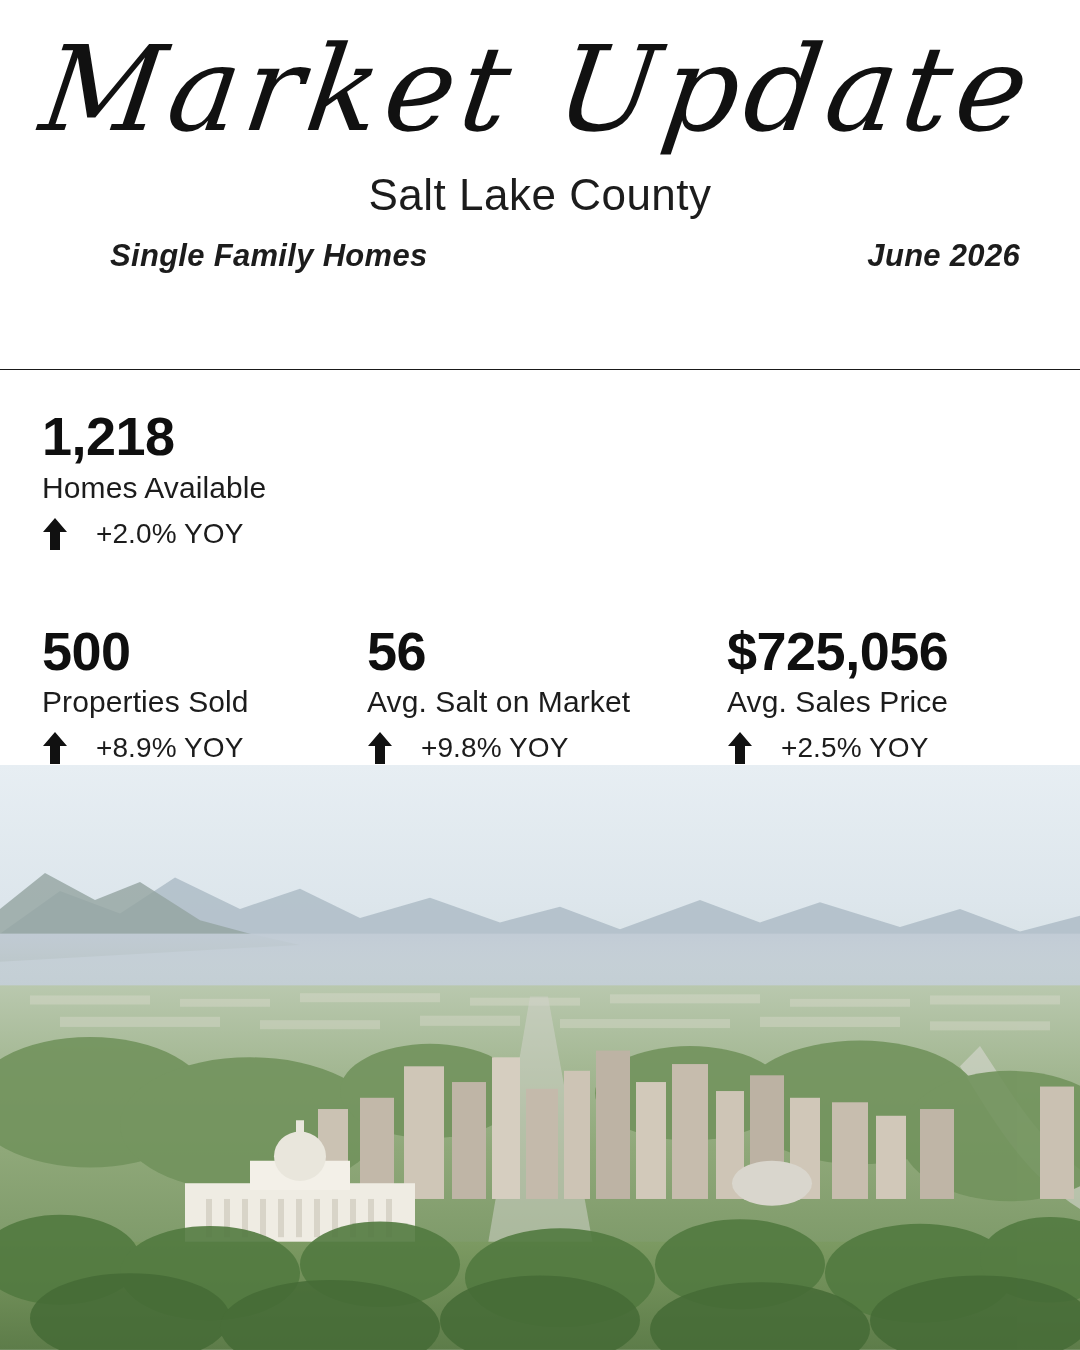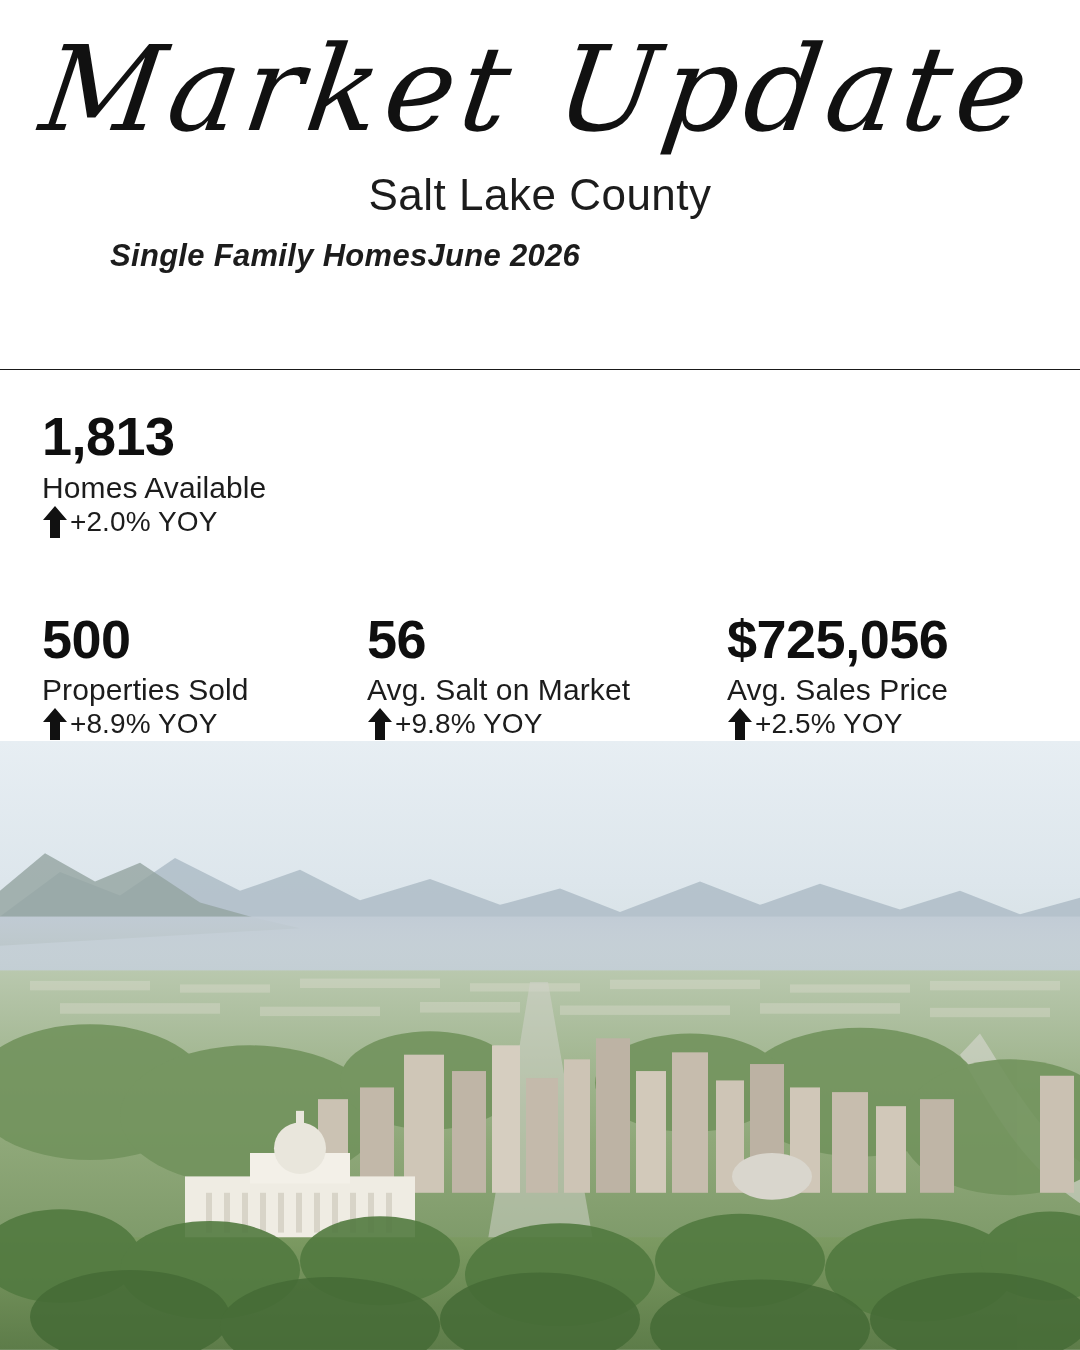--- a/index.html
+++ b/index.html
@@ -41,20 +41,21 @@
   .county {
     text-align: center;
     font-size: 44px;
     font-weight: 400;
     color: #1c1c1c;
     letter-spacing: 0.5px;
     margin-top: 22px;
   }
   .subrow {
     display: flex;
+    justify-content: space-between;
     align-items: baseline;
     padding: 18px 60px 0 110px;
   }
   .subrow .seg {
     font-size: 31px;
     font-style: italic;
     font-weight: 600;
     color: #1c1c1c;
     letter-spacing: 0.3px;
   }
@@ -85,20 +86,22 @@
     font-size: 30px;
     font-weight: 400;
     color: #1c1c1c;
     margin-top: 6px;
     letter-spacing: 0.1px;
     white-space: nowrap;
   }
   .stat-change {
     display: flex;
     align-items: center;
+    margin-top: 12px;
+    gap: 26px;
   }
   .arrow-up {
     width: 26px;
     height: 34px;
     flex: 0 0 auto;
     margin-right: 2px;
   }
   .change-text {
     font-size: 28px;
     color: #1c1c1c;
@@ -127,21 +130,21 @@
     <div class="subrow">
       <div class="seg">Single Family Homes</div>
       <div class="seg">June 2026</div>
     </div>
   </div>
 
   <div class="stats">
 
     <div class="row row1">
       <div class="cell c1">
-        <div class="stat-value">1,813</div>
+        <div class="stat-value">1,218</div>
         <div class="stat-label">Homes Available</div>
         <div class="stat-change">
           <svg class="arrow-up" viewBox="0 0 26 34" aria-hidden="true">
             <polygon points="13,1 25,15 18,15 18,33 8,33 8,15 1,15" fill="#111111"></polygon>
           </svg>
           <span class="change-text">+2.0% YOY</span>
         </div>
       </div>
 
     </div>

